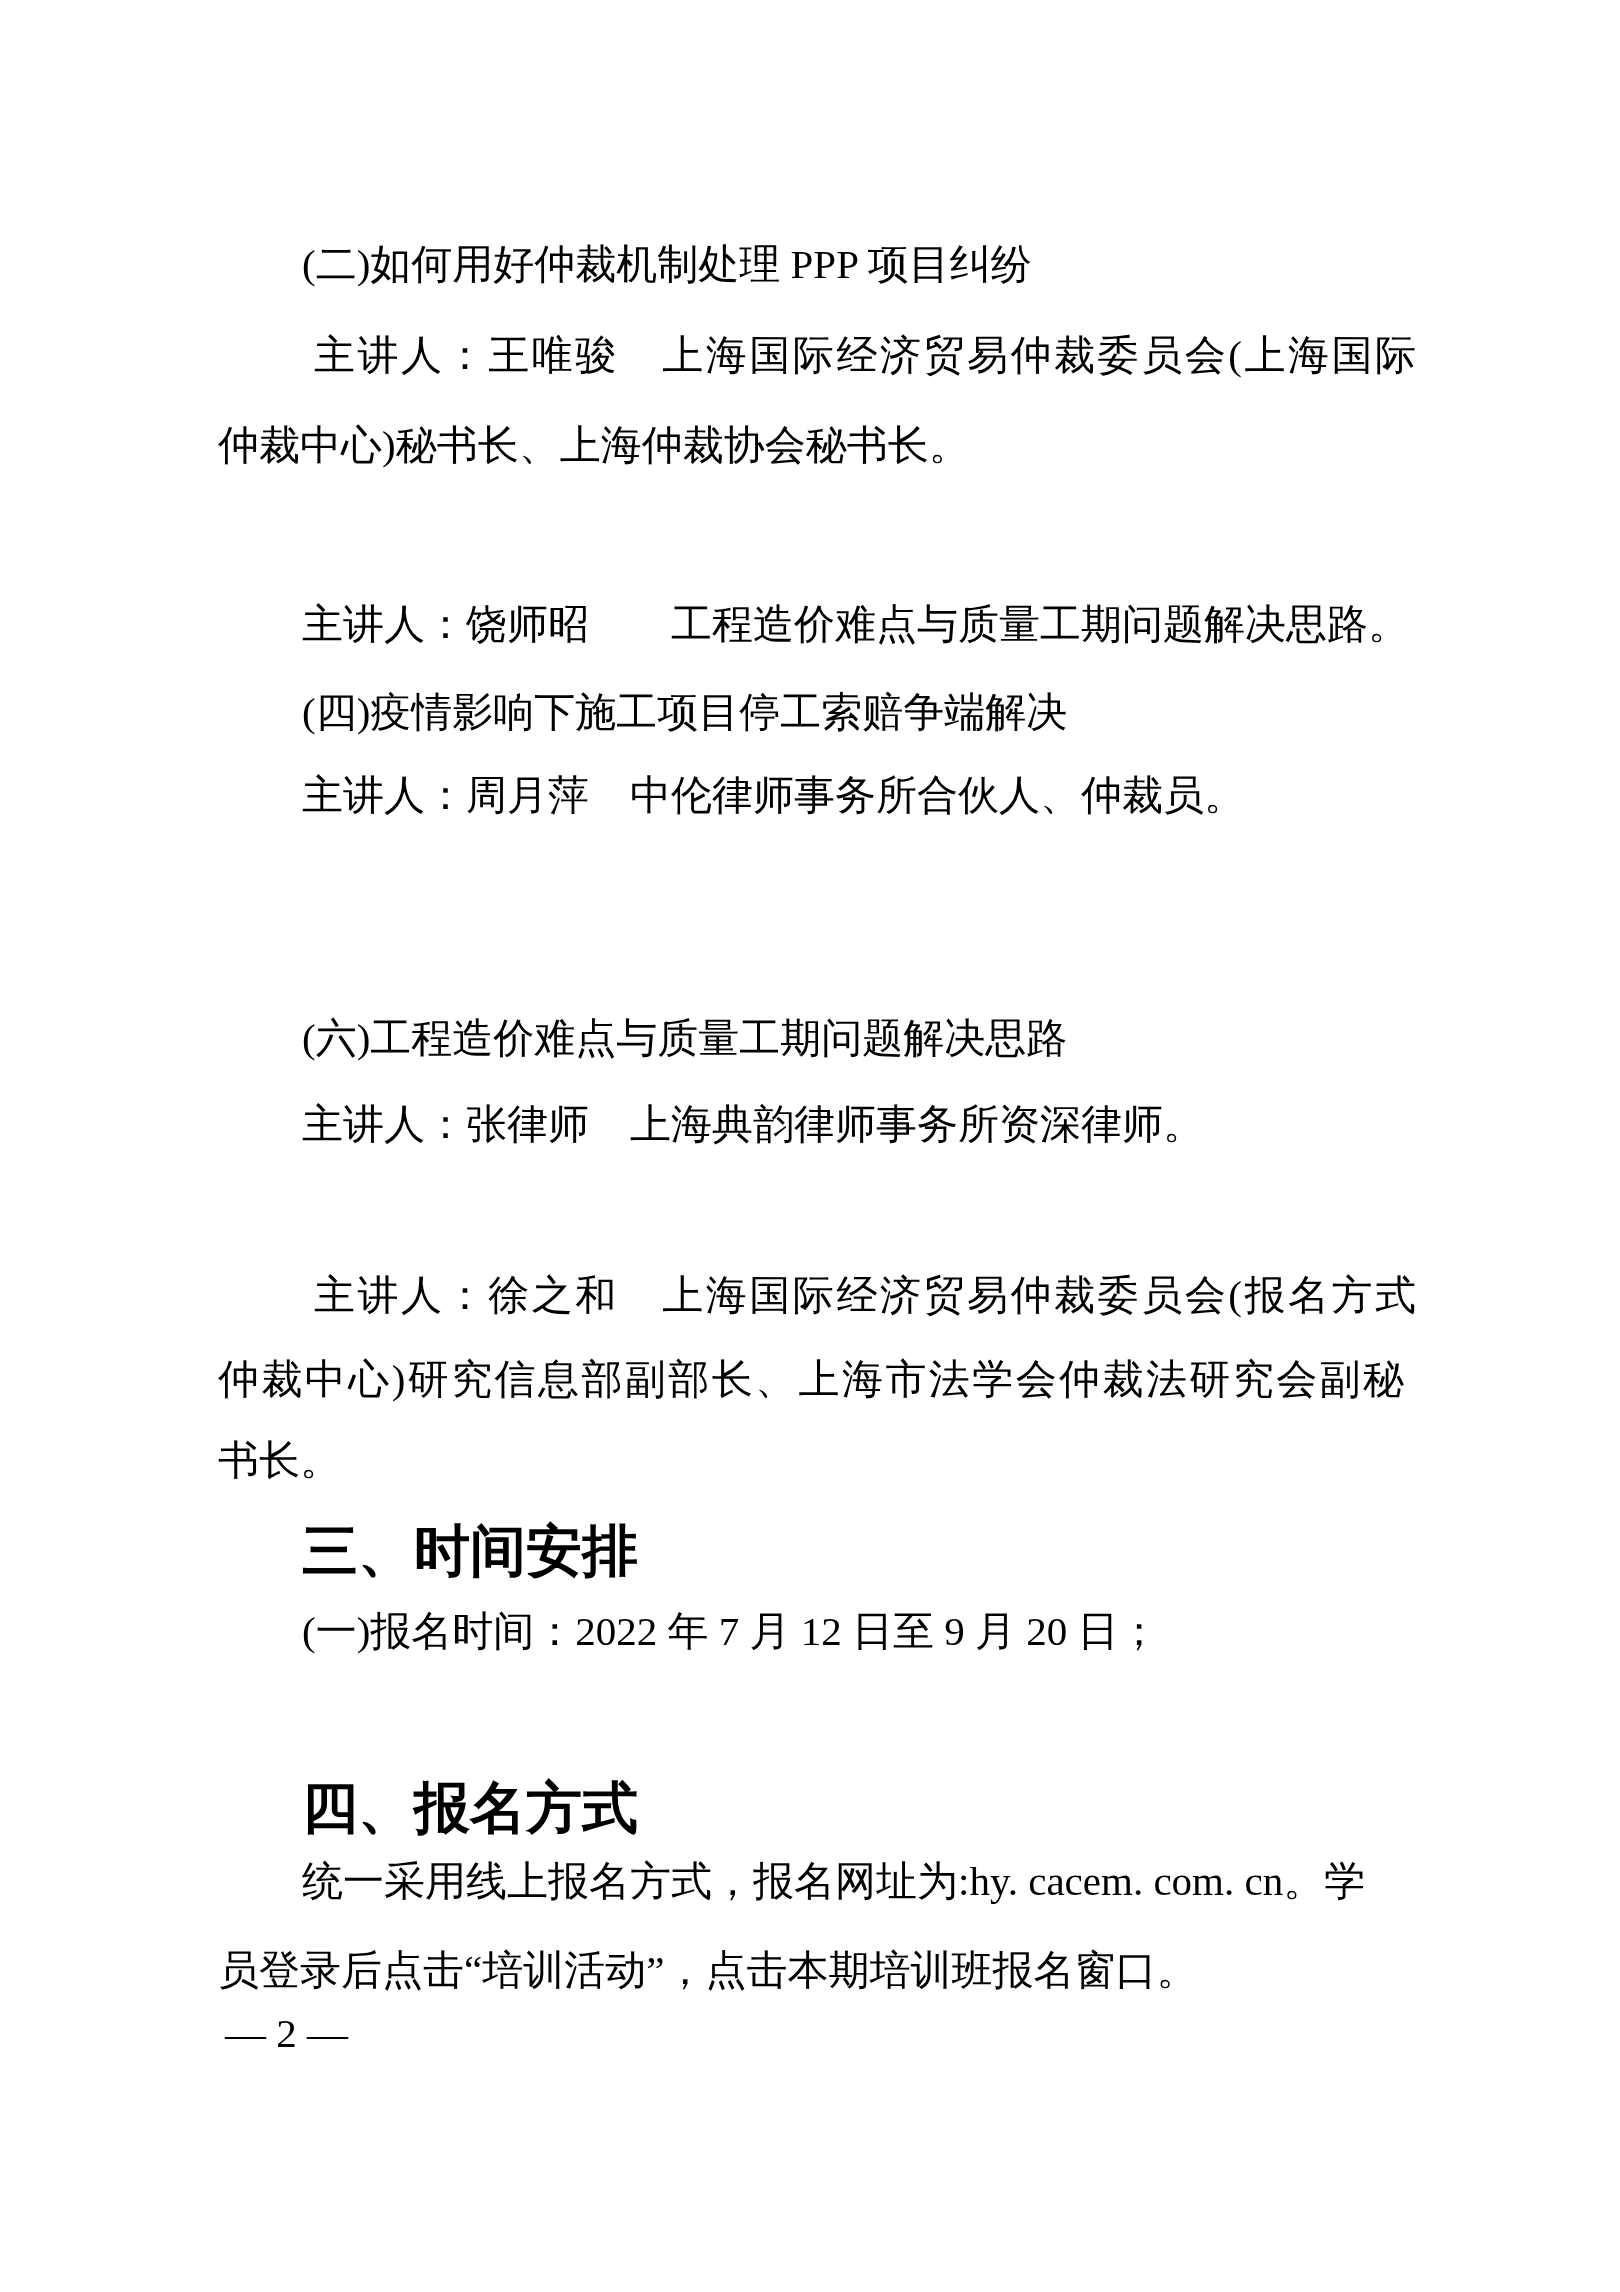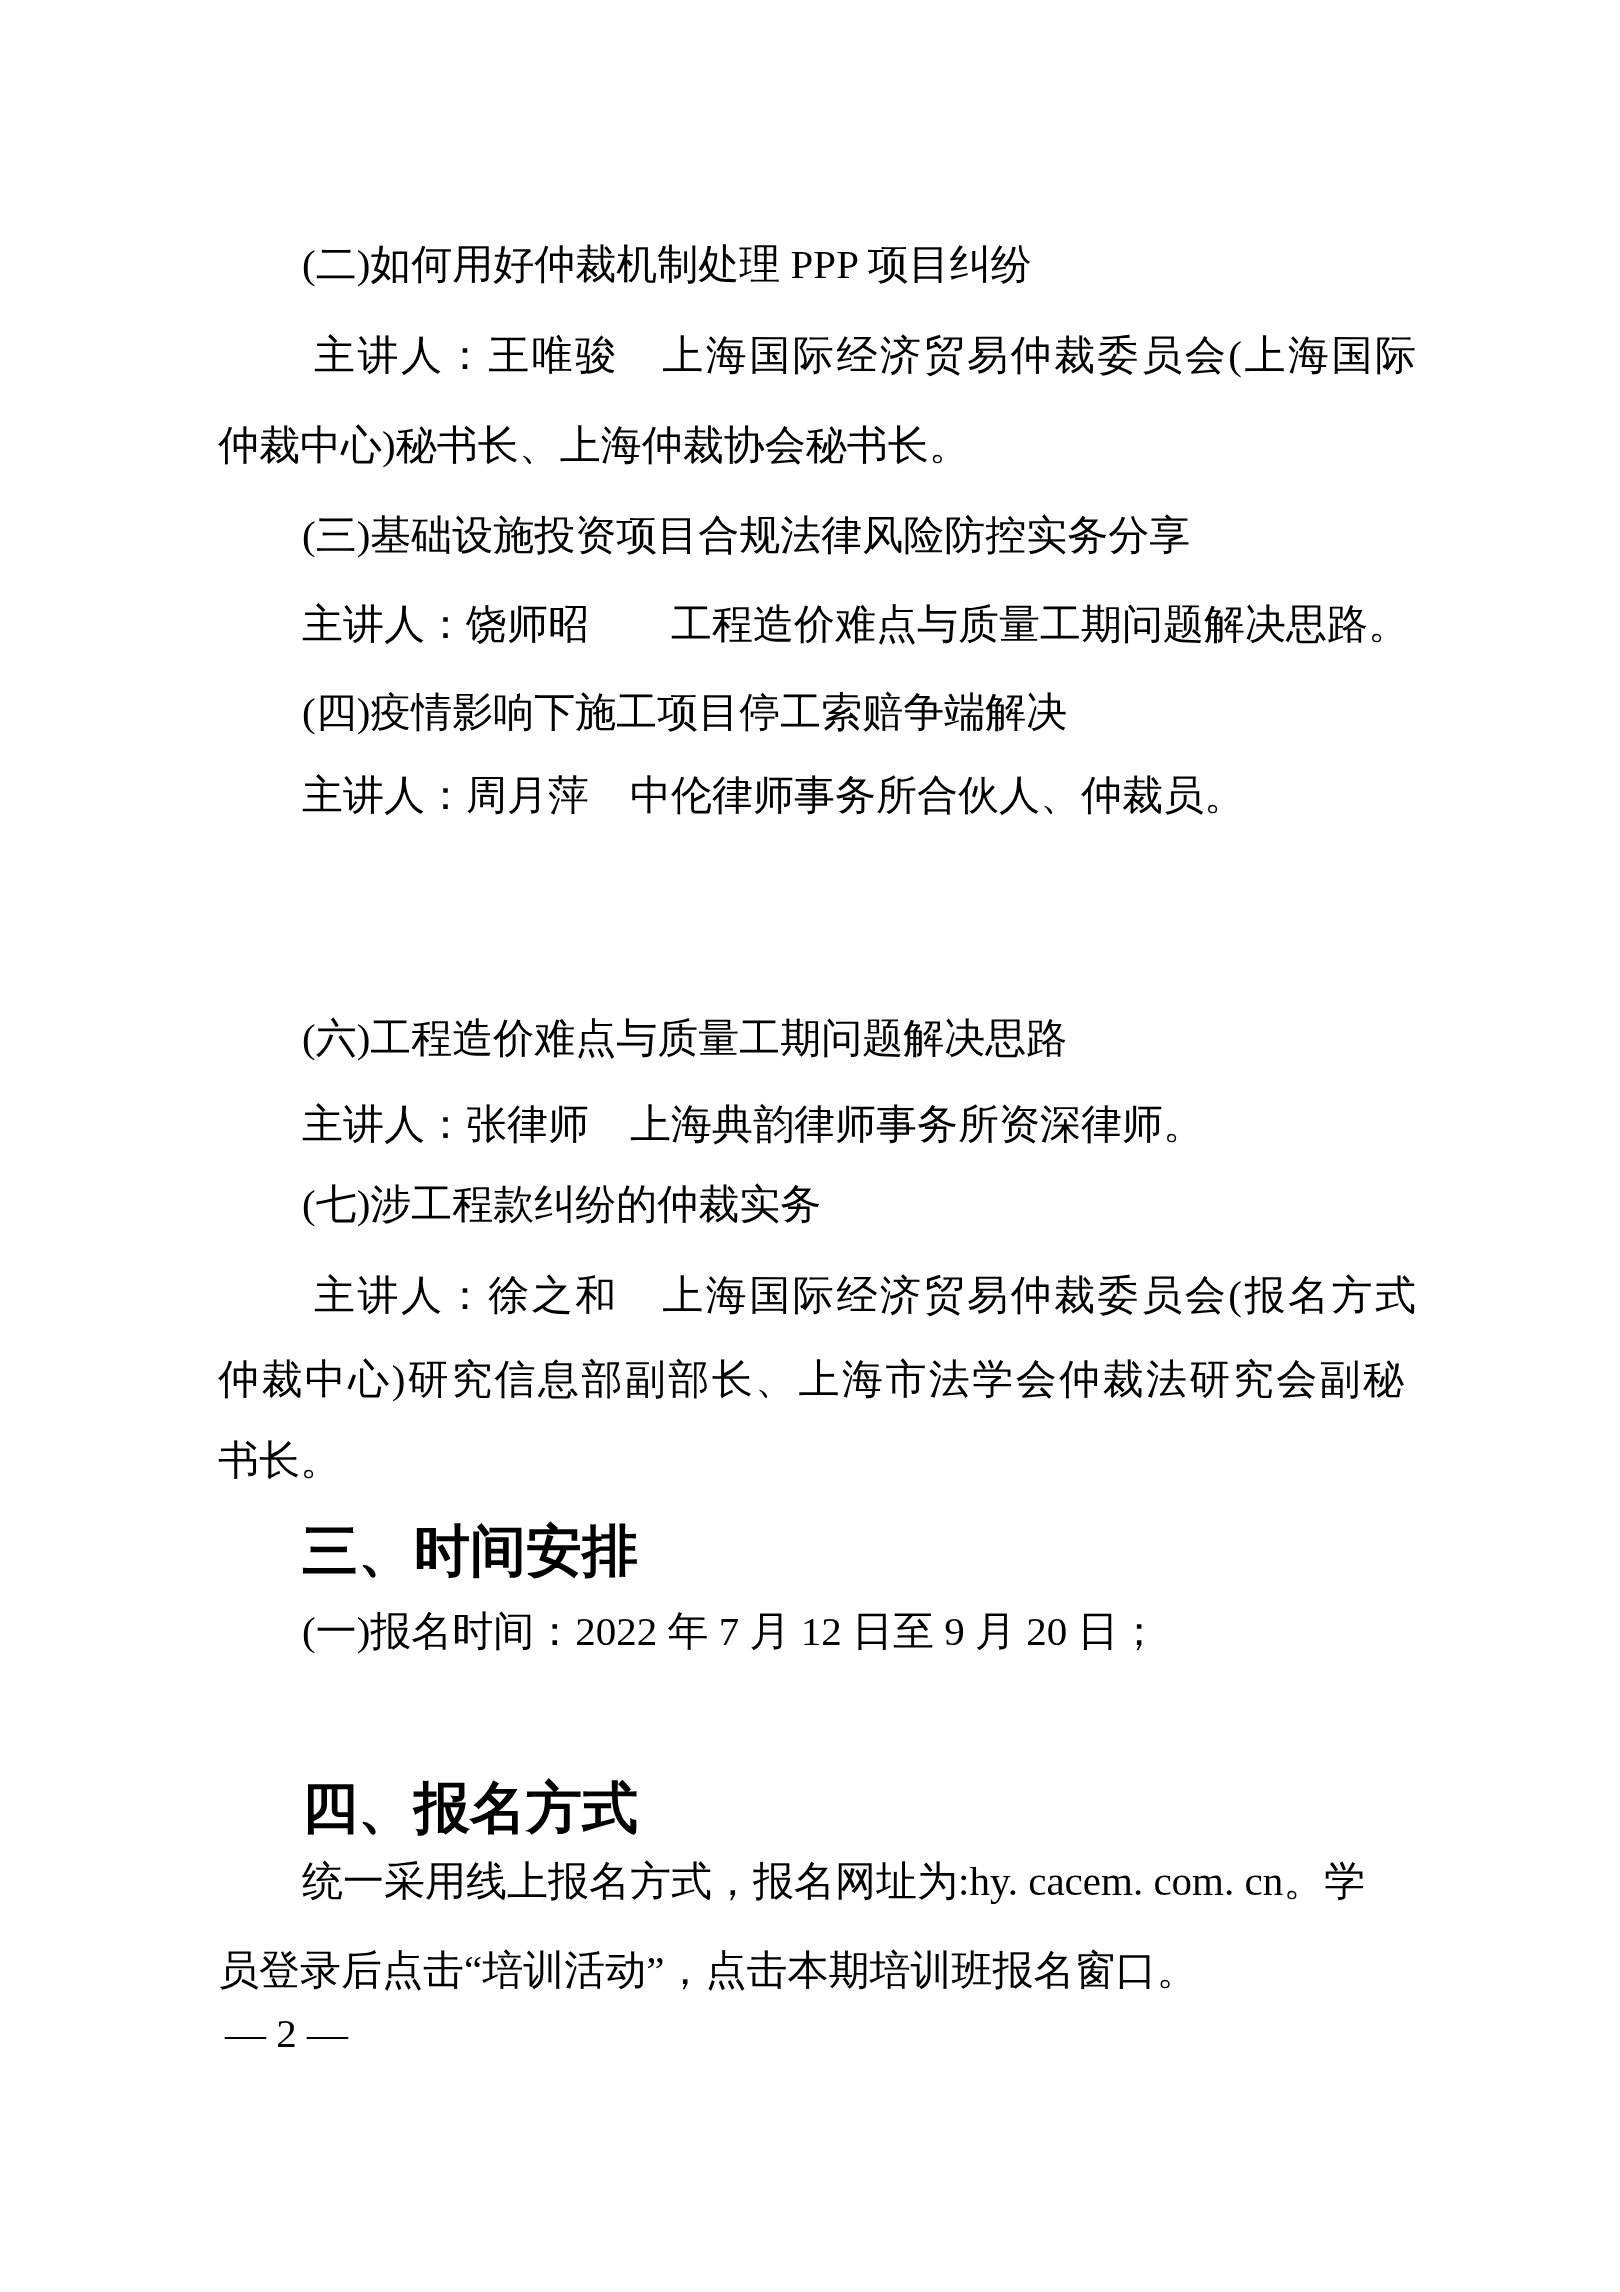--- a/index.html
+++ b/index.html
@@ -51,27 +51,25 @@
   }
 </style>
 </head>
 <body>
 
 <div class="page" style="background: rgb(255, 255, 255); color: rgb(0, 0, 0);">
 
   <div class="ln indent" style="top:243px">(二)如何用好仲裁机制处理 PPP 项目纠纷</div>
   <div class="ln jindent" style="top:334px">主讲人：王唯骏　上海国际经济贸易仲裁委员会(上海国际</div>
   <div class="ln" style="top:424px">仲裁中心)秘书长、上海仲裁协会秘书长。</div>
-  <div class="ln indent" style="top:514px">(三)基础设施投资项目合规法律风险防控实务分享</div>
   <div class="ln indent" style="top:603px">主讲人：饶师昭　　工程造价难点与质量工期问题解决思路。</div>
   <div class="ln indent" style="top:691px">(四)疫情影响下施工项目停工索赔争端解决</div>
   <div class="ln indent" style="top:774px">主讲人：周月萍　中伦律师事务所合伙人、仲裁员。</div>
   <div class="ln indent" style="top:1017px">(六)工程造价难点与质量工期问题解决思路</div>
   <div class="ln indent" style="top:1103px">主讲人：张律师　上海典韵律师事务所资深律师。</div>
-  <div class="ln indent" style="top:1183px">(七)涉工程款纠纷的仲裁实务</div>
   <div class="ln jindent" style="top:1274px">主讲人：徐之和　上海国际经济贸易仲裁委员会(报名方式</div>
   <div class="ln jfull" style="top:1358px">仲裁中心)研究信息部副部长、上海市法学会仲裁法研究会副秘</div>
   <div class="ln" style="top:1439px">书长。</div>
   <div class="ln indent heading" style="top:1522px">三、时间安排</div>
   <div class="ln indent" style="top:1610px">(一)报名时间：2022 年 7 月 12 日至 9 月 20 日；</div>
   <div class="ln indent heading" style="top:1779px">四、报名方式</div>
   <div class="ln indent" style="top:1860px">统一采用线上报名方式，报名网址为:hy. cacem. com. cn。学</div>
   <div class="ln" style="top:1949px">员登录后点击“培训活动”，点击本期培训班报名窗口。</div>
 
   <div class="footer">— 2 —</div>

